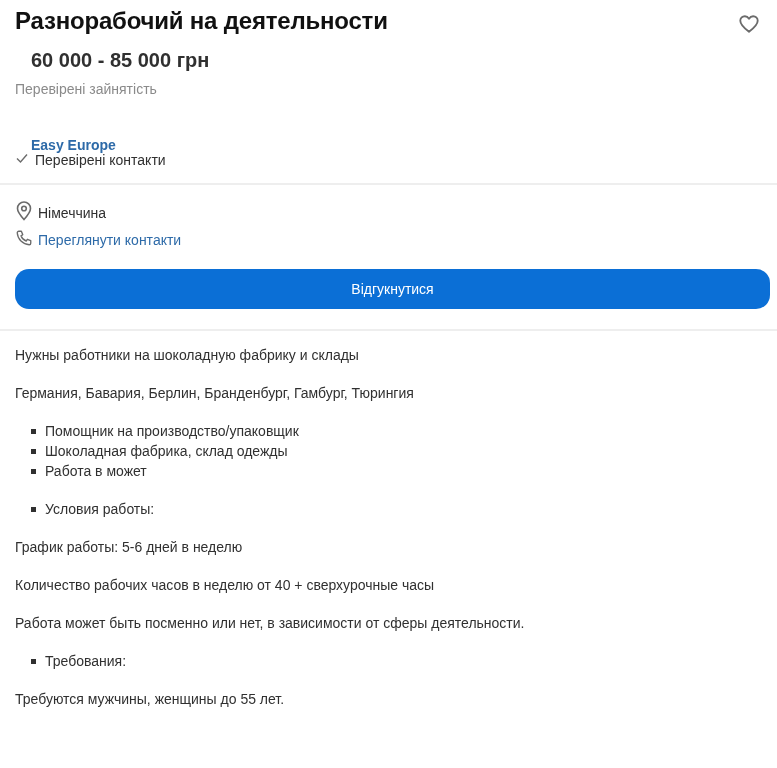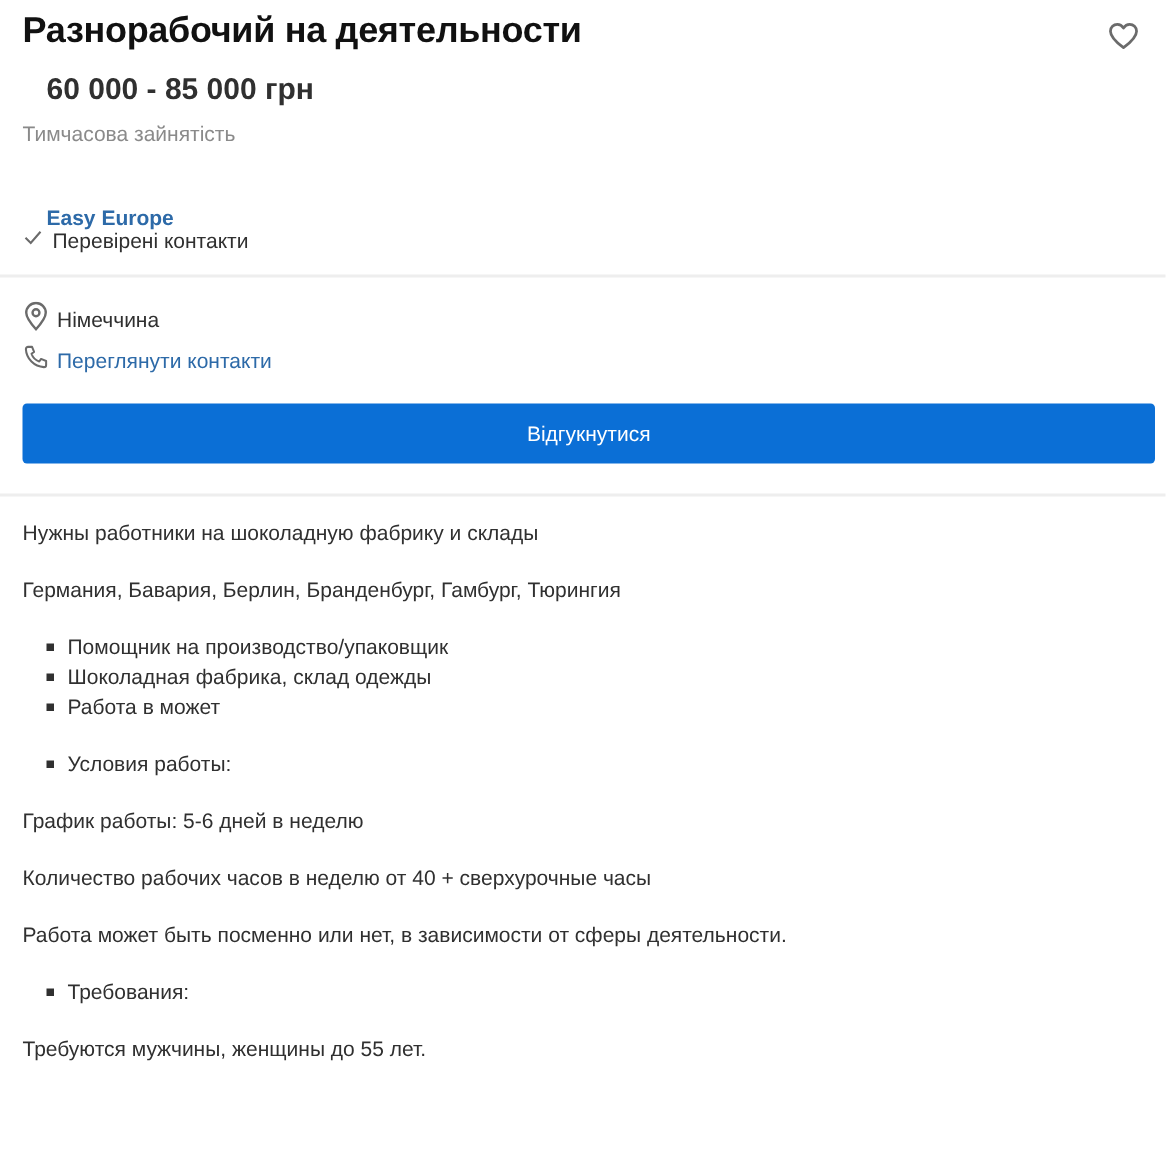--- a/index.html
+++ b/index.html
@@ -10,40 +10,40 @@
   .fav { position: absolute; left: 738px; top: 13px; width: 22px; height: 22px; cursor: pointer; }
   .salary { position: absolute; left: 31px; top: 49px; font-size: 20px; font-weight: bold; color: #303030; }
   .employment { position: absolute; left: 15px; top: 81px; font-size: 14px; color: #8a8a8a; }
   .company { position: absolute; left: 15px; top: 137px; font-size: 14px; font-weight: bold; color: #2d6aa8; text-decoration: none; padding-left: 16px; }
   .verified { position: absolute; left: 15px; top: 151px; font-size: 14px; color: #303030; display: flex; align-items: center; }
   .verified svg { margin-right: 6px; }
   .divider1 { position: absolute; left: 0; top: 183px; width: 777px; height: 2px; background: #eeeeee; }
   .location { position: absolute; left: 15px; top: 201px; font-size: 14px; color: #303030; display: flex; align-items: center; }
   .contacts { position: absolute; left: 15px; top: 229px; font-size: 14px; color: #2d6aa8; display: flex; align-items: center; cursor: pointer; }
   .location svg, .contacts svg { margin-right: 5px; }
-  .apply { position: absolute; left: 15px; top: 269px; width: 755px; height: 40px; background: #0b6fd6; border-radius: 3px; border: none; color: #fff; font-size: 14px; font-family: "Liberation Sans", sans-serif; cursor: pointer; display: flex; align-items: center; justify-content: center; }
+  .apply { position: absolute; left: 15px; top: 269px; width: 755px; height: 40px; background: #0b6fd6; border-radius: 14px; border: none; color: #fff; font-size: 14px; font-family: "Liberation Sans", sans-serif; cursor: pointer; display: flex; align-items: center; justify-content: center; }
   .divider2 { position: absolute; left: 0; top: 329px; width: 777px; height: 2px; background: #eeeeee; }
   .desc { position: absolute; left: 15px; top: 345px; width: 745px; font-size: 14px; line-height: 20px; color: #303030; }
   .desc p { margin-bottom: 18px; }
   .desc ul { list-style: none; margin-left: 16px; margin-bottom: 18px; margin-top: 12px; }
   .desc ul li { position: relative; padding-left: 14px; }
   .desc ul li::before { content: ""; position: absolute; left: 0; top: 8px; width: 5px; height: 5px; background: #303030; }
 </style>
 </head>
 <body>
 
 <div class="header">
   <h1 class="title">Разнорабочий на деятельности</h1>
   <span class="fav">
     <svg width="22" height="22" viewBox="0 0 24 24" fill="none" stroke="#6b6b6b" stroke-width="2" stroke-linejoin="round">
       <path d="M12 20.5 C 6 16, 2.5 12.5, 2.5 8.5 C 2.5 5.5, 4.8 3.5, 7.5 3.5 C 9.4 3.5, 11 4.6, 12 6.2 C 13 4.6, 14.6 3.5, 16.5 3.5 C 19.2 3.5, 21.5 5.5, 21.5 8.5 C 21.5 12.5, 18 16, 12 20.5 Z"></path>
     </svg>
   </span>
   <div class="salary">60 000 - 85 000 грн</div>
-  <div class="employment">Тимчасова зайнятість</div>
+  <div class="employment">Перевірені зайнятість</div>
   <a class="company">Easy Europe</a>
   <div class="verified">
     <span>
       <svg width="14" height="14" viewBox="0 0 14 14" fill="none" stroke="#6b6b6b" stroke-width="1.4">
           <path d="M2 7.5 L5.5 11 L12 3.5"></path>
         </svg>
     </span>
     <span>Перевірені контакти</span>
   </div>
 </div>

